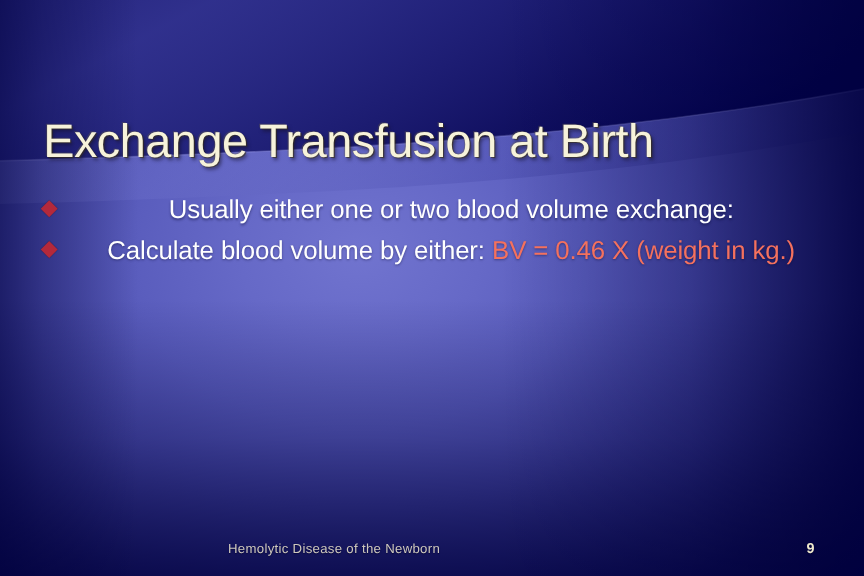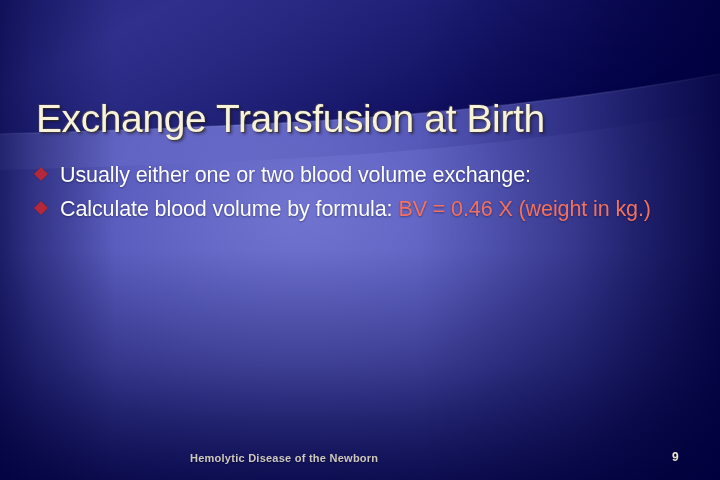--- a/index.html
+++ b/index.html
@@ -87,20 +87,21 @@
        2px 2px 3px rgba(20,16,40,0.55),
       -1px -1px 0 rgba(120,110,60,0.30);
   }
 
   
   #body {
     position: absolute;
     left: 36px;
     top: 160px;
     width: 656px;
+    text-align: center;
   }
   .bullet-row {
     display: flex;
     align-items: flex-start;
     margin-bottom: 4px;
   }
   .bullet-marker {
     flex: 0 0 auto;
     width: 10px;
     height: 10px;
@@ -125,21 +126,21 @@
     display: inline-block;
     width: 6px;
   }
 
   
   #footer-text {
     position: absolute;
     left: 190px;
     top: 452px;
     font-size: 11px;
-    font-weight: bold;
+    font-weight: normal;
     letter-spacing: 0.25px;
     color: #cfc9bd;
     text-shadow: 0 1px 1px rgba(0,0,40,0.6);
   }
   #slide-number {
     position: absolute;
     left: 672px;
     top: 450px;
     font-size: 12px;
     font-weight: bold;
@@ -188,21 +189,21 @@
 
   <div id="body">
 
     <div class="bullet-row">
       <span class="bullet-marker"></span>
       <span class="bullet-text">Usually either one or two blood volume exchange:</span>
     </div>
 
     <div class="bullet-row">
       <span class="bullet-marker"></span>
-      <span class="bullet-text"><span>Calculate blood volume by formula:</span><span class="gap"></span><span class="accent">BV = 0.46 X (weight in kg.)</span></span>
+      <span class="bullet-text"><span>Calculate blood volume by either:</span><span class="gap"></span><span class="accent">BV = 0.46 X (weight in kg.)</span></span>
     </div>
 
   </div>
 
   <div id="footer-text">Hemolytic Disease of the Newborn</div>
   <div id="slide-number">9</div>
 
 </div>
 
 </body></html>

